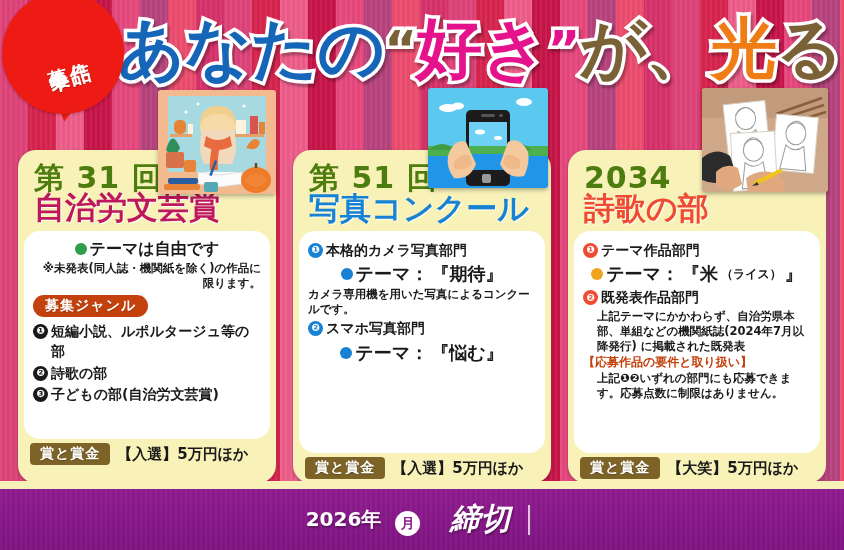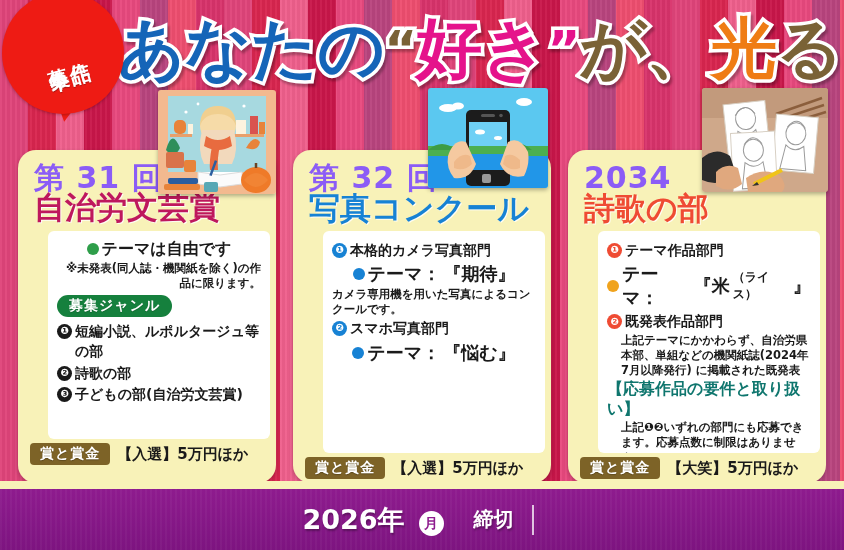--- a/index.html
+++ b/index.html
@@ -72,68 +72,68 @@
   
   .cards{position:absolute;left:0;top:150px;width:844px;height:335px;
          display:flex;justify-content:space-between;padding:0 18px;box-sizing:border-box;z-index:3;}
   .card{
     position:relative;width:258px;height:333px;
     background:#f8f2b8;border-radius:18px;
     box-shadow:0 2px 4px rgba(0,0,0,.22);
     padding:6px;box-sizing:border-box;
   }
   .card-title{padding:6px 4px 2px 10px;}
-  .card-edition{font-size:30px;font-weight:700;color:#8b5cf6;line-height:1.04;letter-spacing:1px;}
+  .card-edition{font-size:30px;font-weight:700;color:#4d7c0f;line-height:1.04;letter-spacing:1px;}
   .card-name{font-size:31px;font-weight:700;line-height:1.06;letter-spacing:0px;margin-top:-1px;
              text-shadow:1px 1px 0 rgba(255,255,255,.85);}
   .c1 .card-name{color:#be185d;font-family:Liberation Serif, serif;}
   .c2 .card-name{color:#1782d4;}
   .c3 .card-name{color:#ef4b33;}
 
   .card-body{
-    background:#fff;border-radius:6px;margin-top:4px;
+    background:#fff;border-radius:16px;margin-top:4px;
     padding:8px 9px 7px 9px;box-sizing:border-box;
-    height:208px;overflow:hidden;margin-left:24px;
+    height:208px;overflow:hidden;
   }
   .c3 .card-body{height:222px;}
   .c2 .card-body{height:222px;}
 
   .lead{font-size:16px;font-weight:700;color:#1a1a1a;display:flex;align-items:center;gap:3px;
         justify-content:center;line-height:1.2;}
   .dot{width:12px;height:12px;border-radius:50%;display:inline-block;flex:0 0 auto;}
   .dot-green{background:#2e9e4a;}
   .dot-blue{background:#1782d4;}
   .dot-orange{background:#f0a31d;}
   .note{font-size:11.5px;color:#1a1a1a;line-height:1.25;margin-top:3px;font-weight:600;}
   .note-c{text-align:right;}
   .note-ind{padding-left:14px;}
 
   .pill{
     display:inline-block;color:#fff;font-size:14px;font-weight:700;
     padding:2px 12px;border-radius:11px;letter-spacing:1px;margin:5px 0 3px 0;
     text-shadow:0 1px 1px rgba(0,0,0,.2);
   }
-  .pill-green{background:#15803d;}
+  .pill-green{background:#c2410c;}
 
   .num-line{display:flex;align-items:flex-start;gap:3px;font-size:14px;font-weight:700;
             color:#1a1a1a;line-height:1.45;margin-top:1px;}
   .num{
     display:inline-flex;align-items:center;justify-content:center;
     width:15px;height:15px;border-radius:50%;color:#fff;font-size:10px;
     font-weight:700;flex:0 0 auto;margin-top:3px;
   }
   .num-dark{background:#1a1a1a;}
   .num-blue{background:#1782d4;}
   .num-red{background:#ef4b33;}
 
   .theme-line{font-size:18px;font-weight:700;color:#1a1a1a;display:flex;align-items:center;
               gap:3px;justify-content:center;margin:2px 0 1px 0;}
   .theme-line .sm{font-size:12px;}
   .subnote{font-size:11.5px;font-weight:600;color:#1a1a1a;line-height:1.3;margin-top:1px;}
-  .warn{font-size:16px;font-weight:700;color:#0f766e;margin-top:2px;line-height:1.25;}
+  .warn{font-size:12px;font-weight:700;color:#c2410c;margin-top:2px;line-height:1.25;}
 
   .prize{display:flex;align-items:center;gap:7px;padding:4px 0 0 6px;}
   .prize-pill{
     background:#7d6327;color:#fff;font-size:14px;font-weight:700;
     padding:2px 10px;border-radius:4px;letter-spacing:1px;
     text-shadow:0 1px 1px rgba(0,0,0,.25);
   }
   .prize-text{font-size:15px;font-weight:700;color:#1a1a1a;letter-spacing:0px;}
 
   
@@ -149,29 +149,29 @@
   .bottom{
     position:absolute;left:0;bottom:0;width:844px;height:61px;z-index:9;
     background:linear-gradient(180deg,#8e1b8e 0%,#7d1480 100%);
     display:flex;align-items:center;justify-content:center;gap:10px;
   }
   .bottom::before{
     content:"";position:absolute;inset:0;
     background:repeating-linear-gradient(90deg,rgba(255,255,255,.035) 0 2px,transparent 2px 5px);
   }
   .b-item{position:relative;color:#fff;font-weight:700;text-shadow:1px 2px 2px rgba(0,0,0,.3);}
-  .b-year{font-size:27px;}
+  .b-year{font-size:20px;}
   .b-date{font-size:38px;letter-spacing:-1px;}
   .b-dow{
     display:inline-flex;align-items:center;justify-content:center;
     width:25px;height:25px;border-radius:50%;background:#fff;color:#8e1b8e;
     font-size:14px;font-weight:700;text-shadow:none;margin:0 4px;
     position:relative;top:4px;
   }
-  .b-kiri{font-size:20px;margin-left:16px;}
+  .b-kiri{font-size:30px;margin-left:16px;font-style:italic;}
   .b-sep{position:relative;width:2px;height:30px;background:rgba(255,255,255,.75);margin:0 8px;}
   .b-note{font-size:20px;}
 
   .yellow-strip{
     position:absolute;left:0;bottom:61px;width:844px;height:8px;z-index:8;
     background:#f8f2b8;
   }
 </style>
 </head>
 <body>
@@ -326,21 +326,21 @@
         </div>
       </div>
       <div class="prize">
         <span class="prize-pill">賞と賞金</span>
         <span class="prize-text">【入選】5万円ほか</span>
       </div>
     </div>
 
     <div class="card c2">
       <div class="card-title">
-        <div class="card-edition">第 32 回</div>
+        <div class="card-edition">第 51 回</div>
         <div class="card-name">写真コンクール</div>
       </div>
       <div class="card-body">
         <div class="num-line">
           <span class="num num-blue">❶</span>
           <span>本格的カメラ写真部門</span>
         </div>
         <div class="theme-line">
           <span class="dot dot-blue"></span>
           <span>テーマ：</span>

